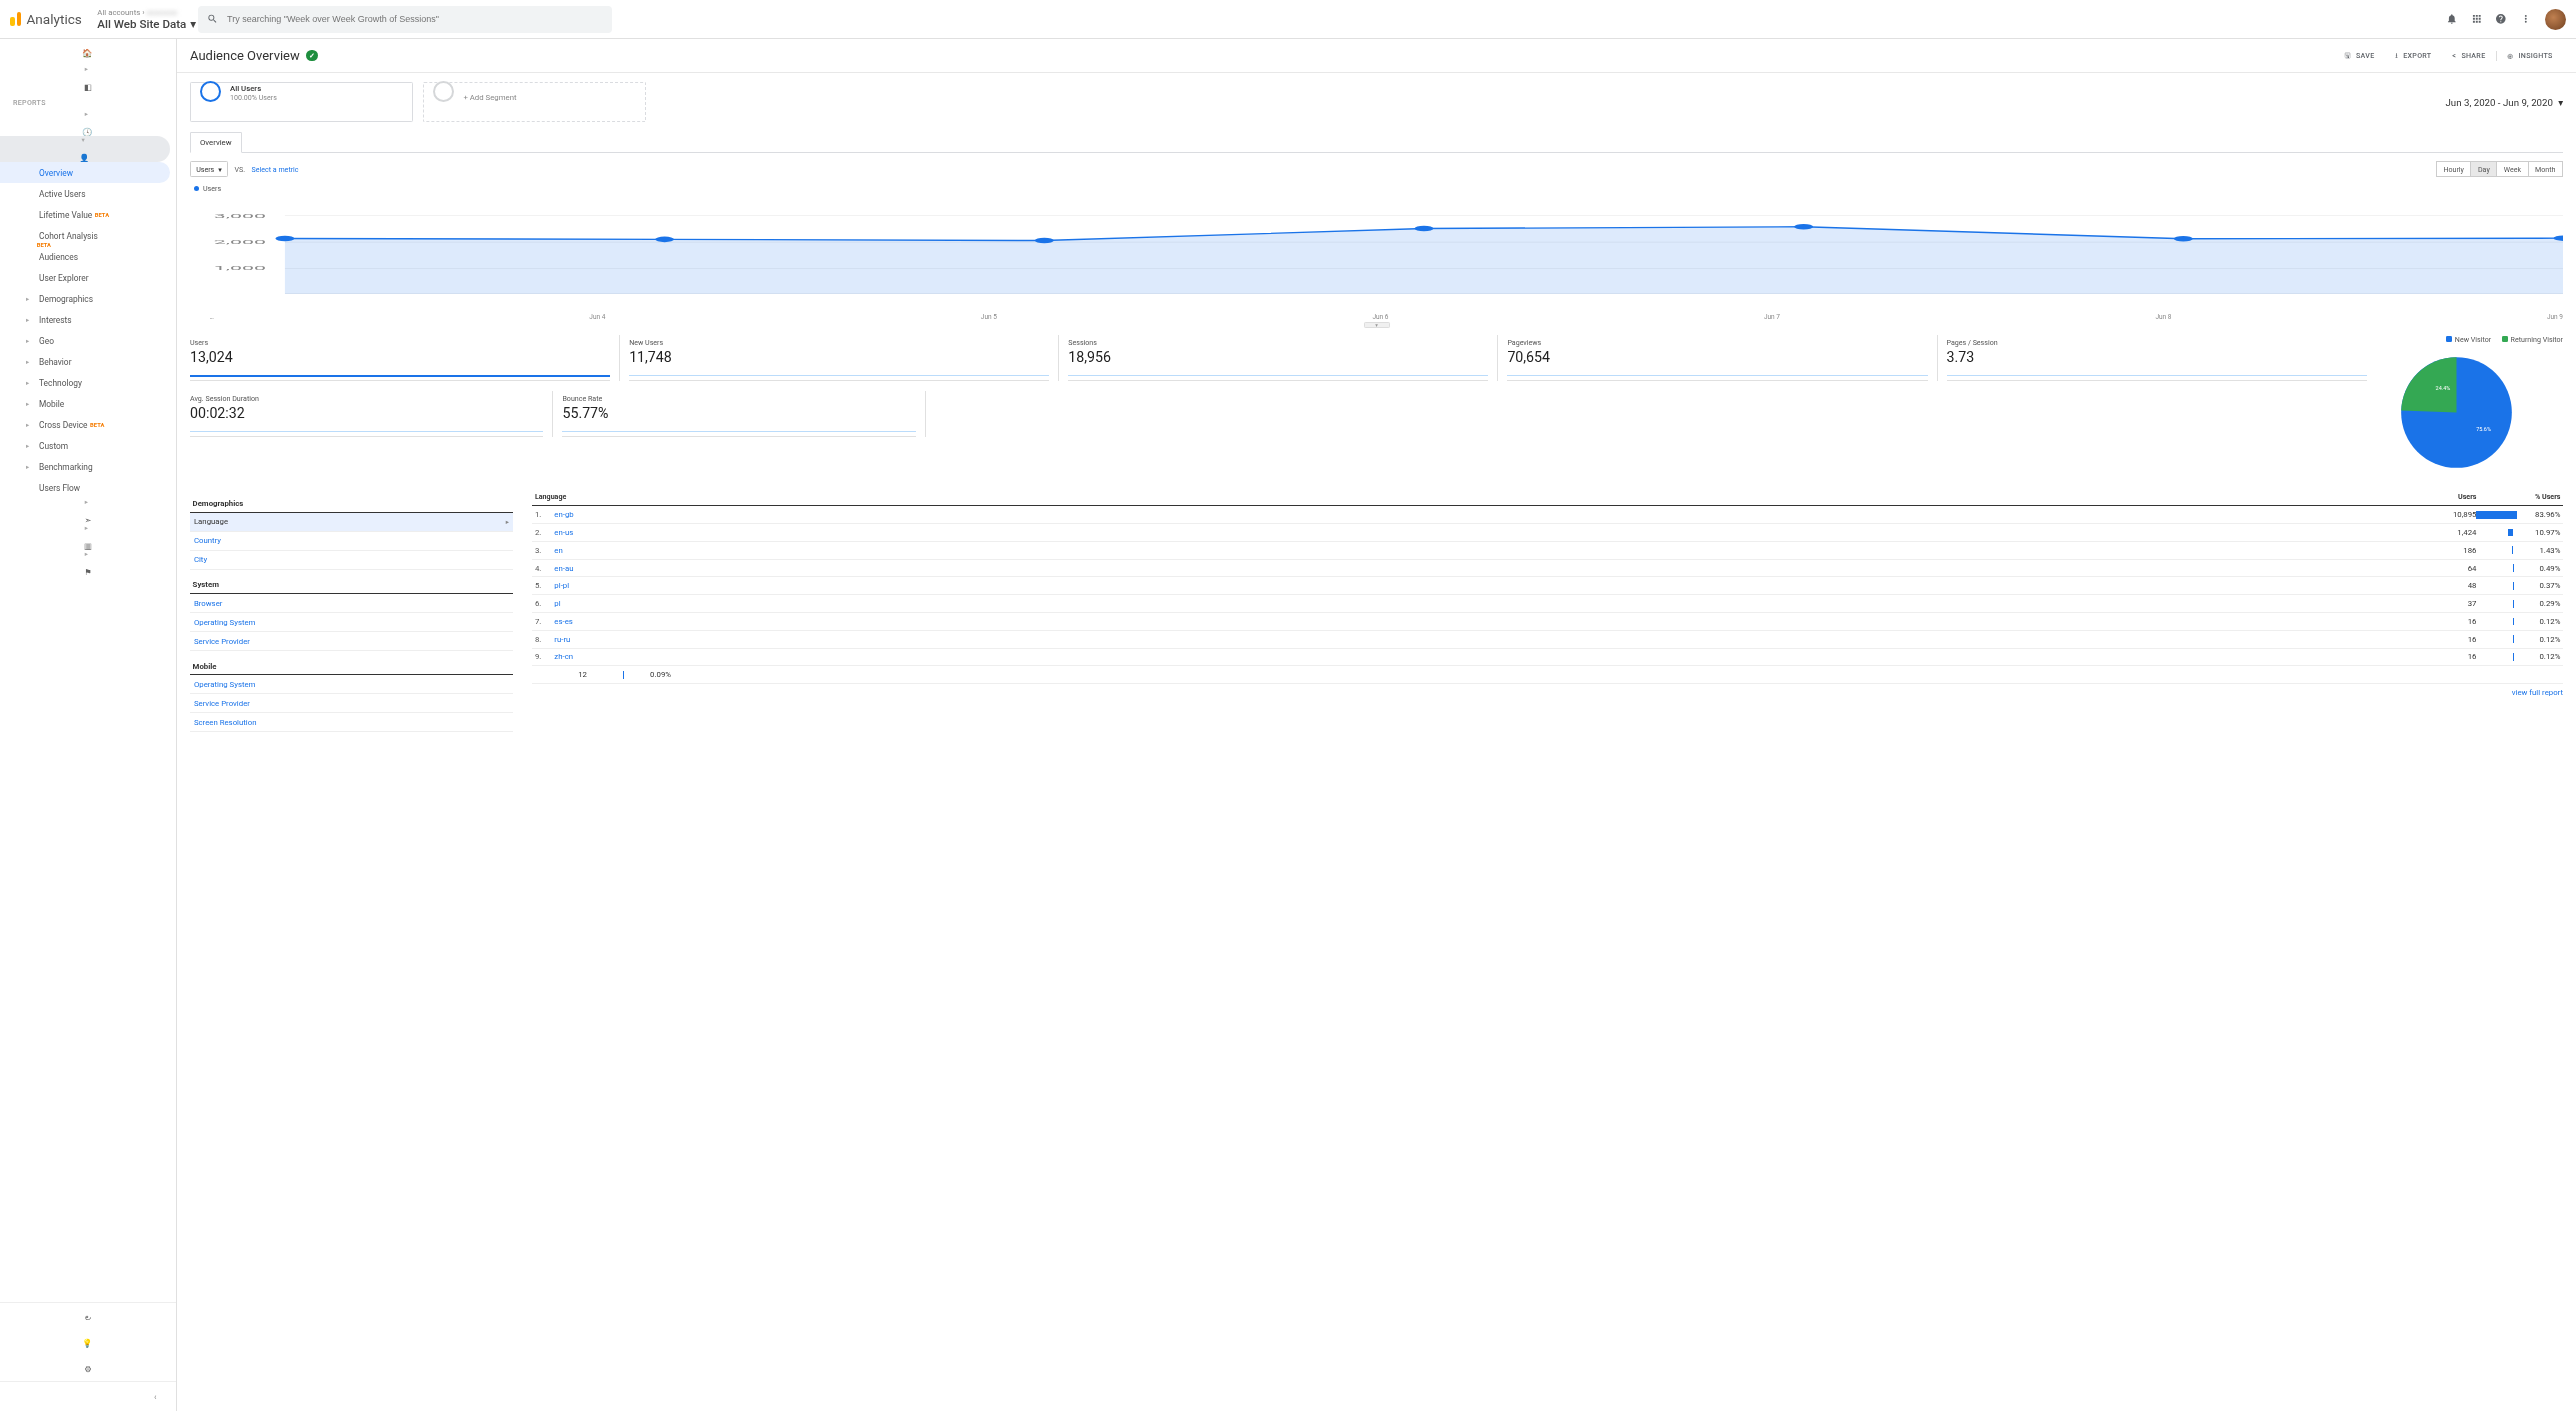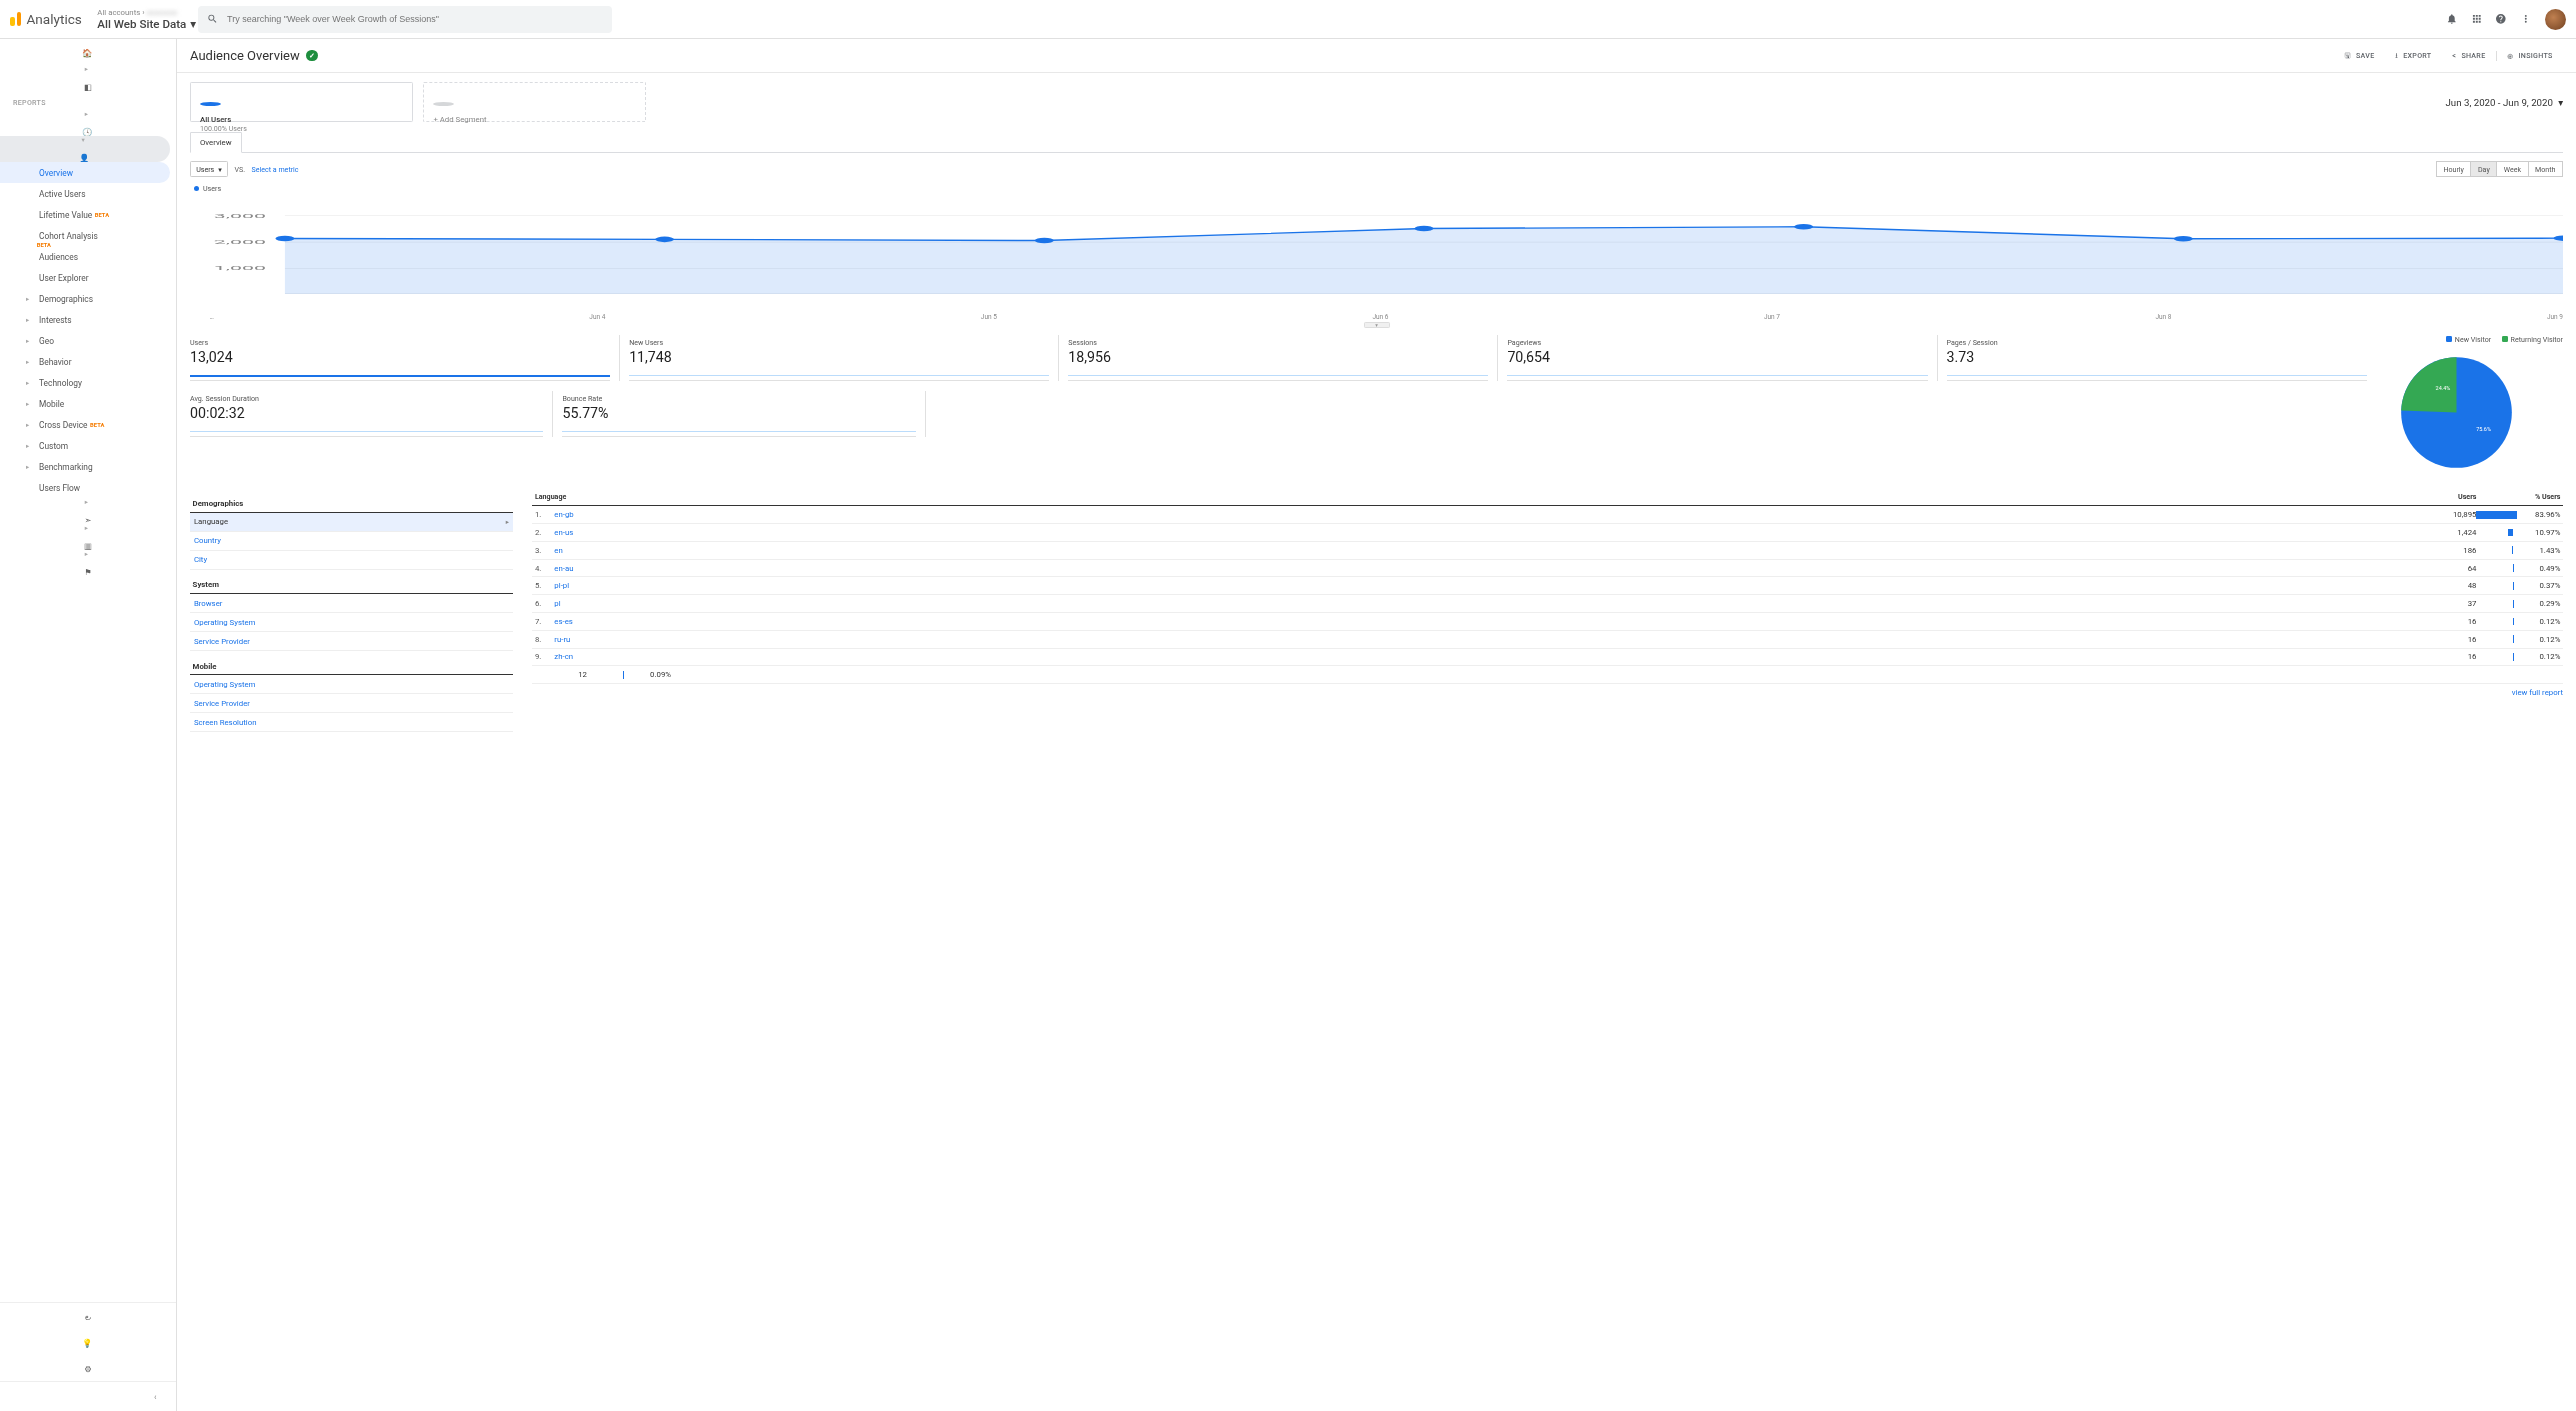--- a/index.html
+++ b/index.html
@@ -43,21 +43,21 @@
   .main { flex:1; overflow:auto; background:#fff; display:flex; flex-direction:column; }
   .titlebar { display:flex; align-items:center; padding:9px 13px; border-bottom:0.6px solid #e8e8e8; }
   .page-title { font-size:13px; font-weight:400; color:#333; display:flex; align-items:center; gap:6.5px; }
   .verified-badge { width:11.6px; height:11.6px; background:#1e8e3e; border-radius:50%; display:flex; align-items:center; justify-content:center; color:white; font-size:7.1px; font-weight:bold; }
   .title-actions { margin-left:auto; display:flex; align-items:center; }
   .title-actions .act { display:flex; gap:5.2px; align-items:center; color:#5f6368; font-size:7.1px; font-weight:500; letter-spacing:0.3px; padding:0 10.4px; cursor:pointer; }
   .title-actions .act.sep { border-left:0.6px solid #ddd; }
 
   .content { padding:9px 13px 26px; }
   .segments { display:flex; gap:10.4px; margin-bottom:9px; }
-  .segment-card { border:0.6px solid #dadce0; border-radius:1.3px; width:223px; height:38px; display:flex; align-items:flex-start; padding:19px 9px; gap:9px; cursor:pointer;flex-direction:column; }
+  .segment-card { border:0.6px solid #dadce0; border-radius:1.3px; width:223px; height:38px; display:flex; align-items:flex-end; padding:19px 9px; gap:9px; cursor:pointer; }
   .seg-circle { width:21px; height:21px; border:2.6px solid #1a73e8; border-radius:50%; }
   .seg-circle.empty { border:2.6px solid #d5d7d9; }
   .seg-text .t { font-size:7.8px; font-weight:500; color:#333; }
   .seg-text .s { font-size:7.1px; color:#888; }
   .add-seg { border:0.6px dashed #dadce0; color:#888; font-size:7.8px; }
   .date-range { margin-left:auto; font-size:9.7px; color:#333; display:flex; align-items:center; gap:5.2px; cursor:pointer; }
 
   .tab-row { border-bottom:0.6px solid #dadce0; margin-bottom:7.8px; }
   .tab { display:inline-block; border:0.6px solid #dadce0; border-bottom:0.6px solid #fff; border-radius:1.3px 1.3px 0 0; padding:5.2px 9px; font-size:7.8px; color:#333; background:#fff; position:relative; top:0.6px; cursor:pointer; }
 

